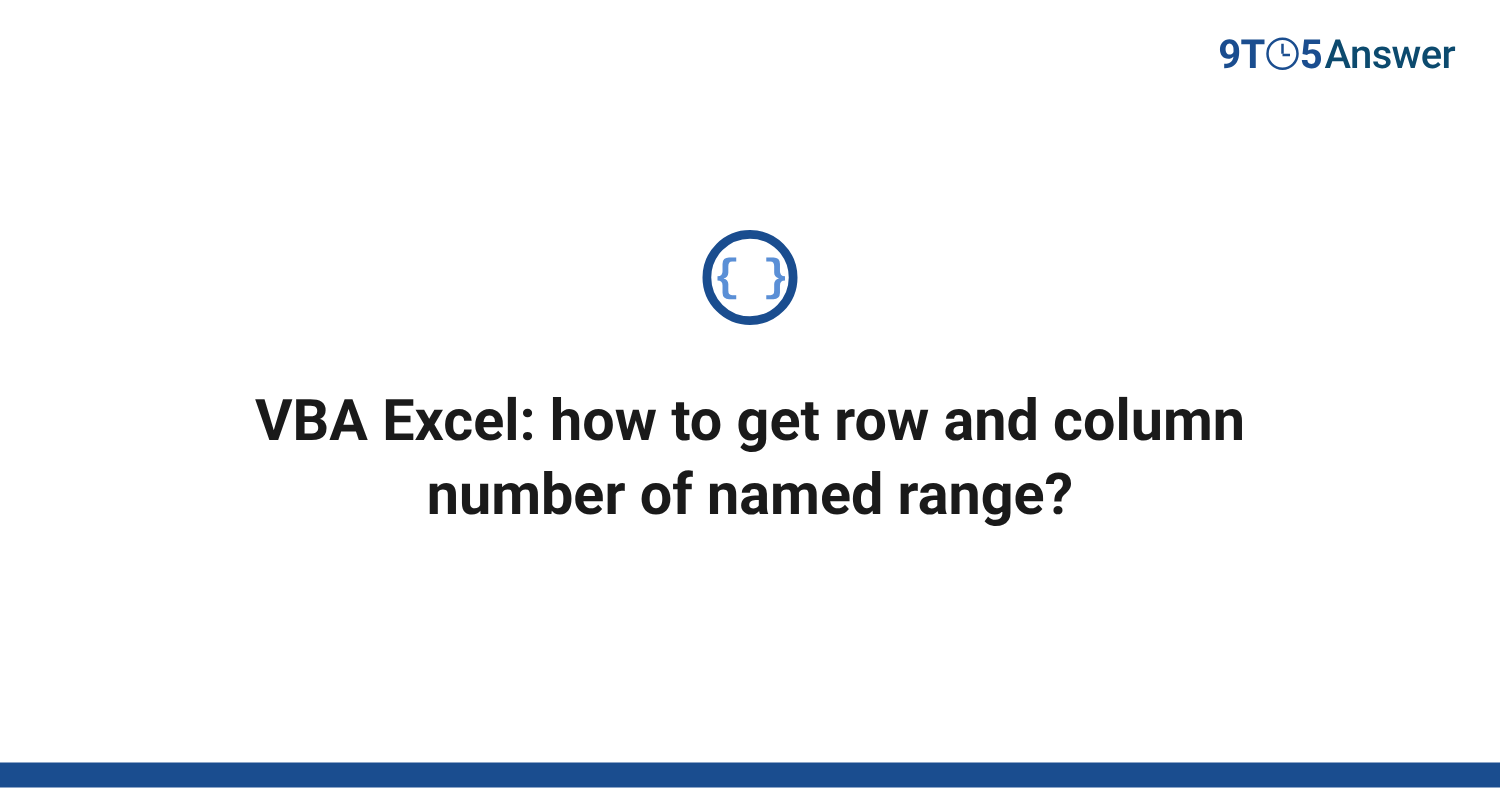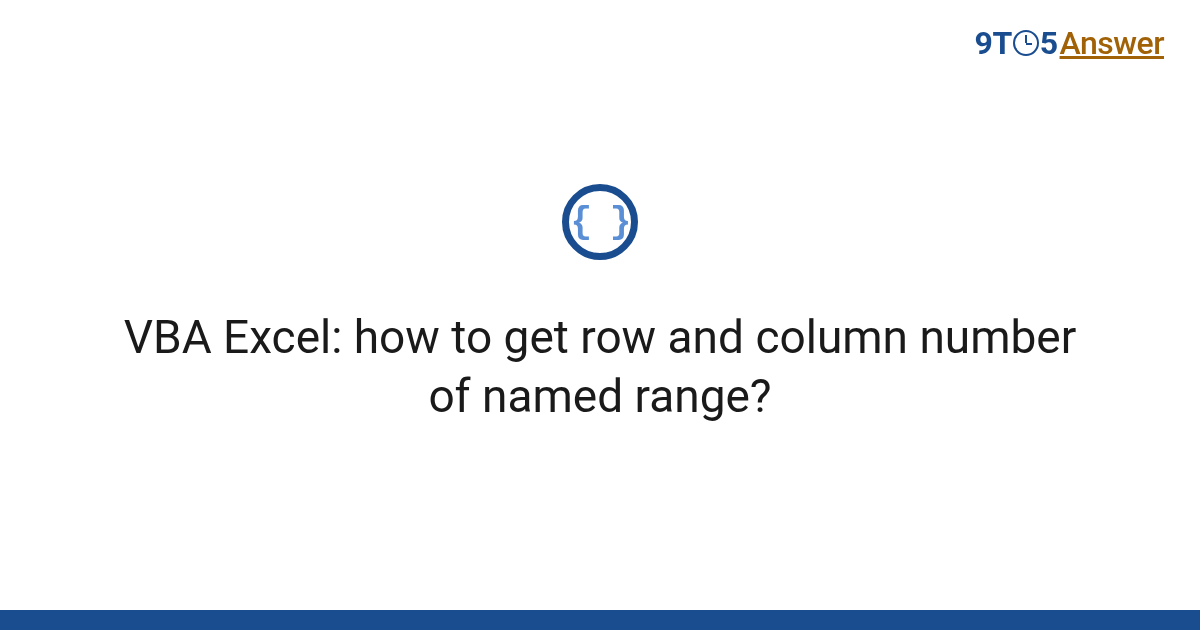--- a/index.html
+++ b/index.html
@@ -62,24 +62,23 @@
       height: 2px;
       background: #1a4d8f;
       top: 11px;
       left: 50%;
     }
     .logo .five {
       color: #1a4d8f;
       font-weight: 700;
     }
     .logo .answer {
-      color: #a16207;
+      color: #0c4a6e;
       font-weight: 500;
       margin-left: 2px;
-      text-decoration: underline;
     }
     .main {
       position: absolute;
       top: 0;
       left: 0;
       width: 100%;
       height: 100%;
       display: flex;
       flex-direction: column;
       align-items: center;
@@ -99,21 +98,21 @@
       align-items: center;
       justify-content: center;
       font-size: 36px;
       font-weight: 700;
       color: #5a8fd6;
       font-family: "Courier New", monospace;
       letter-spacing: -2px;
     }
     .title {
       font-size: 46px;
-      font-weight: 400;
+      font-weight: 700;
       color: #1a1a1a;
       text-align: center;
       line-height: 1.28;
       max-width: 960px;
     }
     .footer-bar {
       position: absolute;
       bottom: 0;
       left: 0;
       width: 100%;

